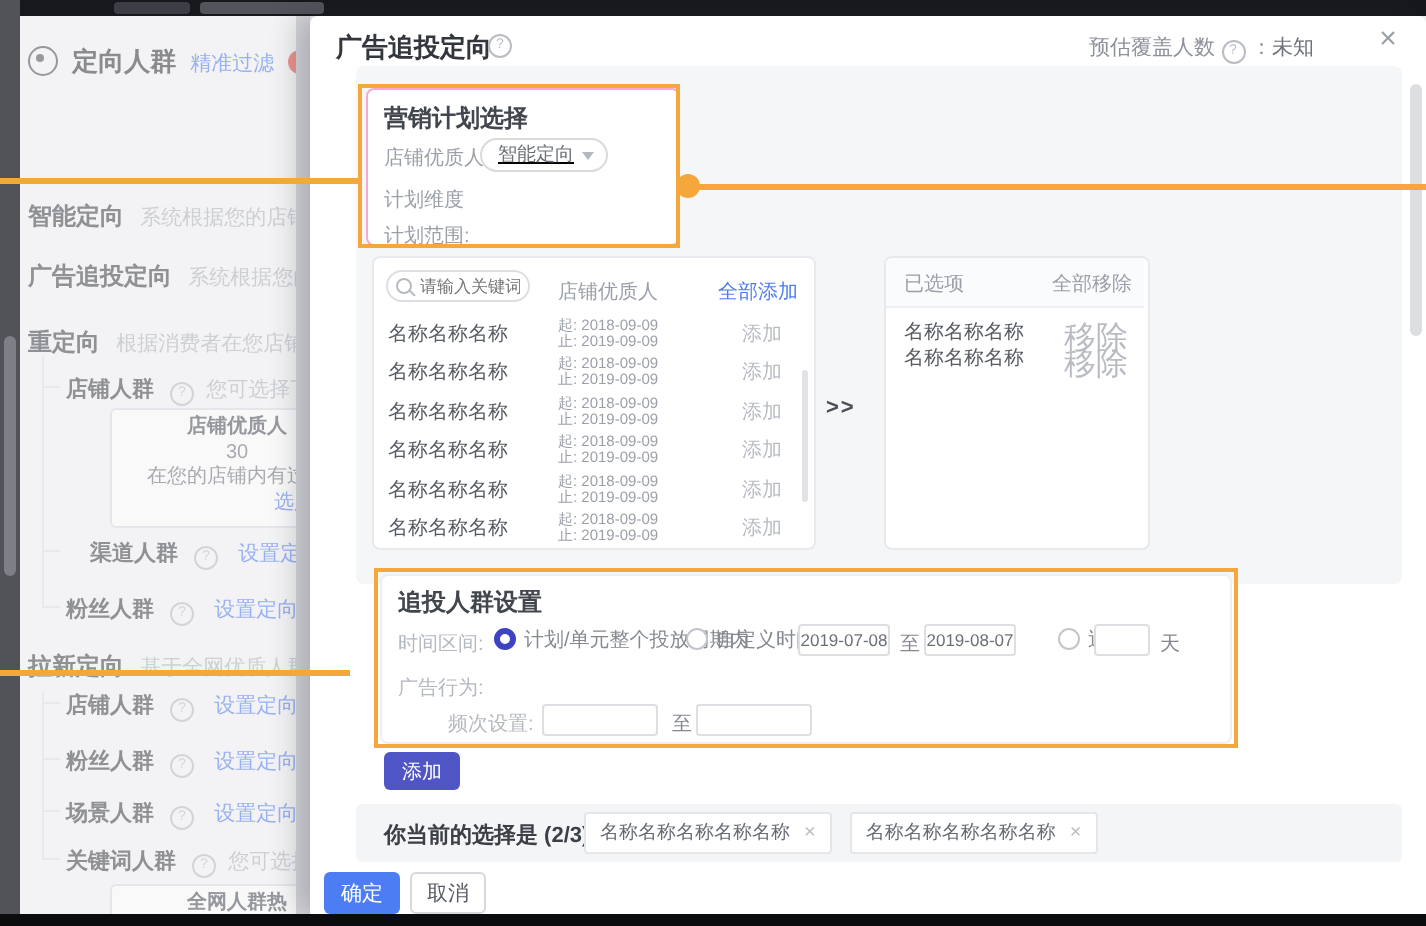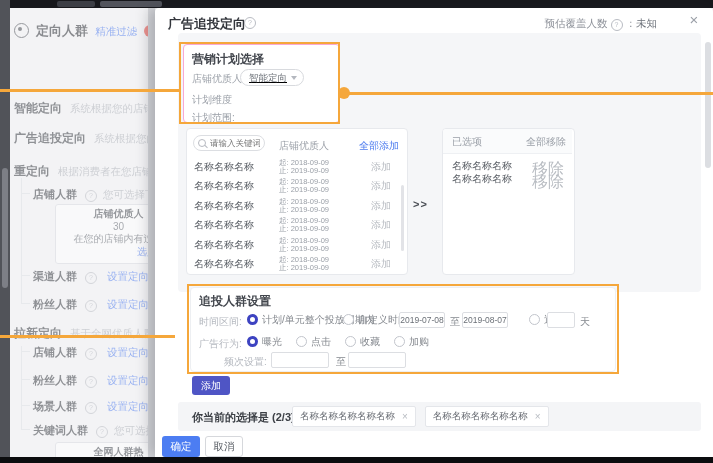--- a/index.html
+++ b/index.html
@@ -147,21 +147,21 @@
       <span class="sbold" style="font-size:11px;">店铺人群</span><span class="qmark">?</span>
       <span class="sdesc">您可选择下方推荐，包</span>
     </div>
     <div class="srow scard" style="left:45px;top:196px;width:97px;height:52px;">
       <span class="ct">店铺优质人</span><br>
       <span>30</span><br>
       <span>在您的店铺内有过行</span>
       <span class="cl">选人群</span>
     </div>
     <div class="srow" style="left:23px;top:261px;">
-      <span class="sbold" style="font-size:11px;">渠道人群</span><span class="qmark">?</span>
+      <span class="sbold" style="font-size:11px;margin-left:12px;">渠道人群</span><span class="qmark">?</span>
       <span class="slink">设置定向</span>
     </div>
     <div class="srow" style="left:23px;top:289px;">
       <span class="sbold" style="font-size:11px;">粉丝人群</span><span class="qmark">?</span>
       <span class="slink">设置定向</span>
     </div>
     <div class="srow" style="left:4px;top:317px;">
       <span class="sbold">拉新定向</span>
       <span class="sdesc">基于全网优质人群，从店铺</span>
     </div>
@@ -301,26 +301,20 @@
       <div class="abs flabel" style="left:8px;top:27px;">时间区间:</div>
       <label class="abs ropt" style="left:56px;top:25px;"><span class="rdo on"></span><span>计划/单元整个投放周期内</span></label>
       <label class="abs ropt" style="left:152px;top:25px;"><span class="rdo"></span><span>自定义时间区间</span></label>
       <div class="abs inputbox" style="left:208px;top:24px;width:46px;height:16px;">2019-07-08</div>
       <div class="abs ropt" style="left:259px;top:27px;">至</div>
       <div class="abs inputbox" style="left:271px;top:24px;width:46px;height:16px;">2019-08-07</div>
       <label class="abs ropt" style="left:338px;top:25px;"><span class="rdo"></span><span>近</span></label>
       <div class="abs inputbox" style="left:356px;top:24px;width:28px;height:16px;"></div>
       <div class="abs ropt" style="left:389px;top:27px;">天</div>
       <div class="abs flabel" style="left:8px;top:49px;">广告行为:</div>
-      <div class="abs" style="left:56px;top:47px;display:flex;gap:14px;">
-          <label class="ropt"><span class="rdo on"></span><span>曝光</span></label>
-          <label class="ropt"><span class="rdo"></span><span>点击</span></label>
-          <label class="ropt"><span class="rdo"></span><span>收藏</span></label>
-          <label class="ropt"><span class="rdo"></span><span>加购</span></label>
-        </div>
       <div class="abs flabel" style="left:33px;top:67px;">频次设置:</div>
       <div class="abs inputbox" style="left:80px;top:64px;width:58px;height:16px;"></div>
       <div class="abs ropt" style="left:145px;top:67px;">至</div>
       <div class="abs inputbox" style="left:157px;top:64px;width:58px;height:16px;"></div>
     </div>
 
     <button class="abs addbtn">添加</button>
 
     <div class="abs selstrip">
       <div class="abs sellabel">你当前的选择是 (2/3) ：</div>

